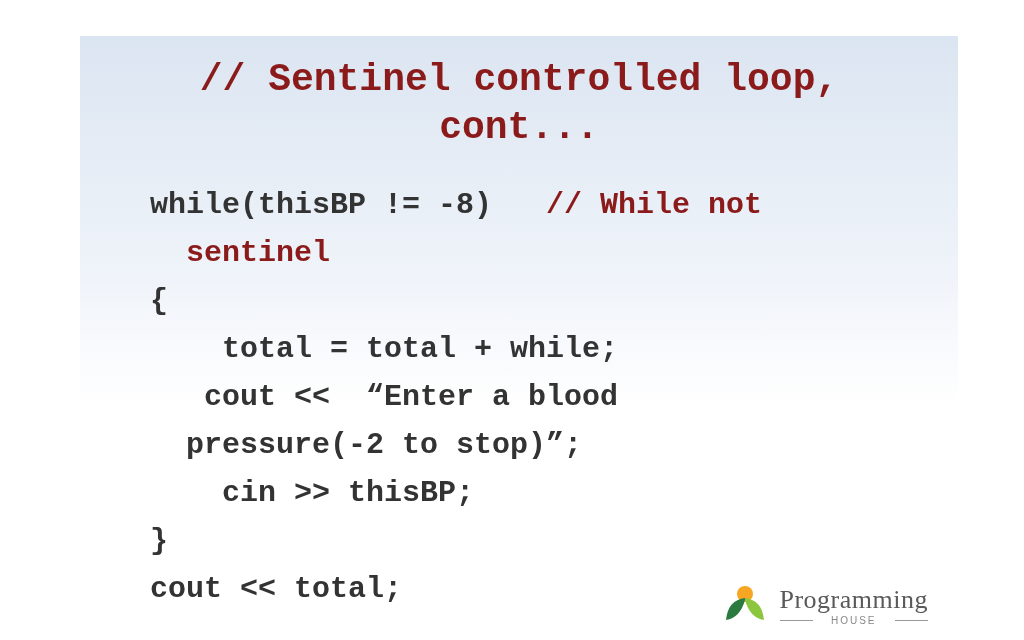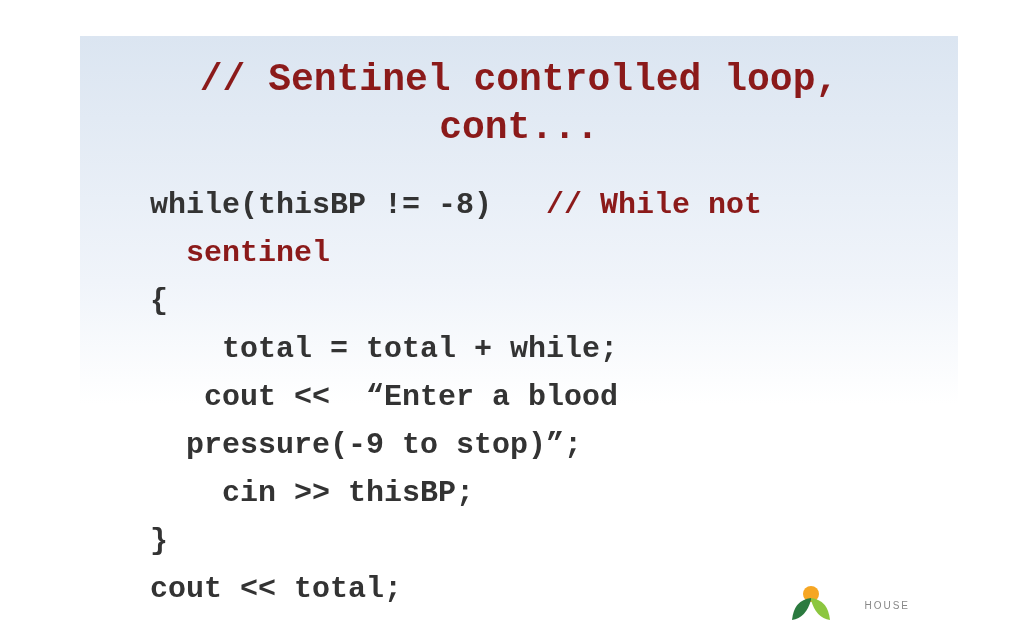--- a/index.html
+++ b/index.html
@@ -67,32 +67,33 @@
 <body>
 
 <div class="slide">
   <div class="title">// Sentinel controlled loop, cont...</div>
 
   <div class="code-block"><span>while(thisBP != -8)   </span><span class="comment">// While not</span>
 <span class="comment">  sentinel</span>
 <span>{</span>
 <span>    total = total + while;</span>
 <span>   cout &lt;&lt;  “Enter a blood</span>
-<span>  pressure(-9 to stop)”;</span>
+<span>  pressure(-2 to stop)”;</span>
 <span>    cin &gt;&gt; thisBP;</span>
 <span>}</span>
 <span>cout &lt;&lt; total;</span></div>
 
   <div class="logo-area">
     <svg class="logo-icon" viewBox="0 0 50 50">
       <circle cx="25" cy="14" r="8" fill="#f6a623"></circle>
       <path d="M25 18 Q8 20 6 40 Q20 38 25 20 Z" fill="#2b7a3f"></path>
       <path d="M25 18 Q42 20 44 40 Q30 38 25 20 Z" fill="#8cc63f"></path>
     </svg>
     <div class="logo-text-group">
+      <div class="logo-main">Programming</div>
       <div class="logo-sub-row">
         <div class="logo-line"></div>
         <div class="logo-sub">HOUSE</div>
         <div class="logo-line"></div>
       </div>
     </div>
   </div>
 </div>
 
 </body></html>

